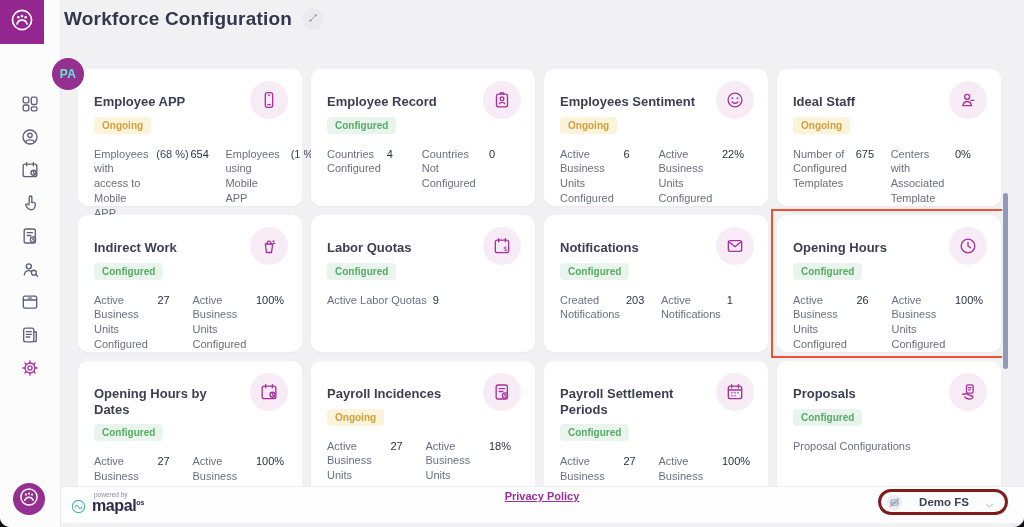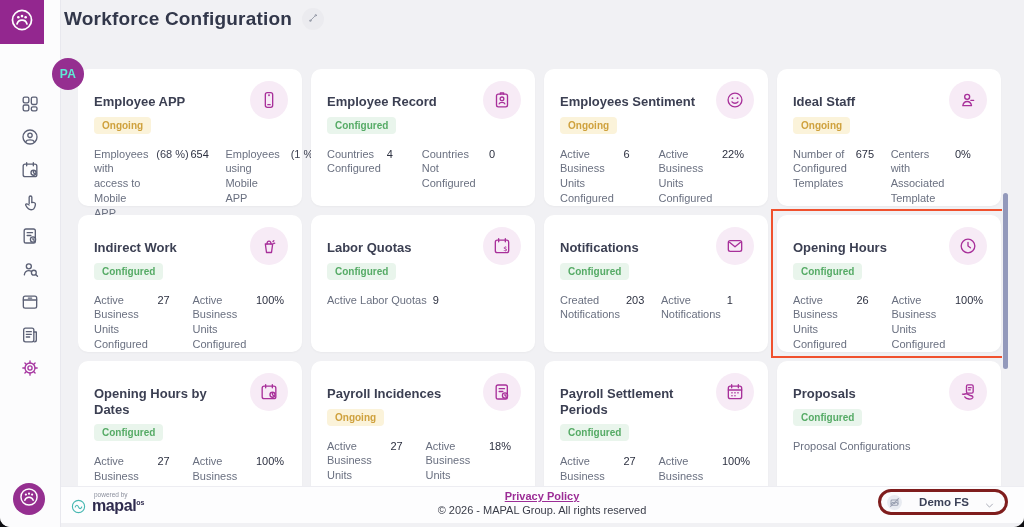--- a/index.html
+++ b/index.html
@@ -458,21 +458,20 @@
             <circle cx="12" cy="12" r="8.6"></circle>
             <path d="M7.4 12.6c1.5-3.1 3.1-3.1 4.6 0s3.1 3.1 4.6 0"></path>
           </svg></span>
       <span class="brand-stack">
         <span class="powered-by">powered by</span>
         <span class="brand-word"><span>mapal</span><span class="brand-sup">os</span></span>
       </span>
     </div>
     <div class="footer-center">
       <div class="privacy-link">Privacy Policy</div>
-      <div class="copyright">© 2026 - MAPAL Group. All rights reserved</div>
     </div>
     <div class="tenant-pill">
       <span class="tenant-icon"><svg viewBox="0 0 24 24" fill="none">
             <circle cx="12" cy="12" r="9.4" fill="#e8ebf1"></circle>
             <g stroke="#9aa1b2" stroke-width="1.3" stroke-linecap="round" stroke-linejoin="round">
               <rect x="7.6" y="8.8" width="8.8" height="6.6" rx="1.2"></rect>
               <path d="M7.6 13.8l2.4-2.2 2 1.8 2.2-2 2.2 2"></path>
               <path d="M7 17L17 7"></path>
             </g>
           </svg></span>

